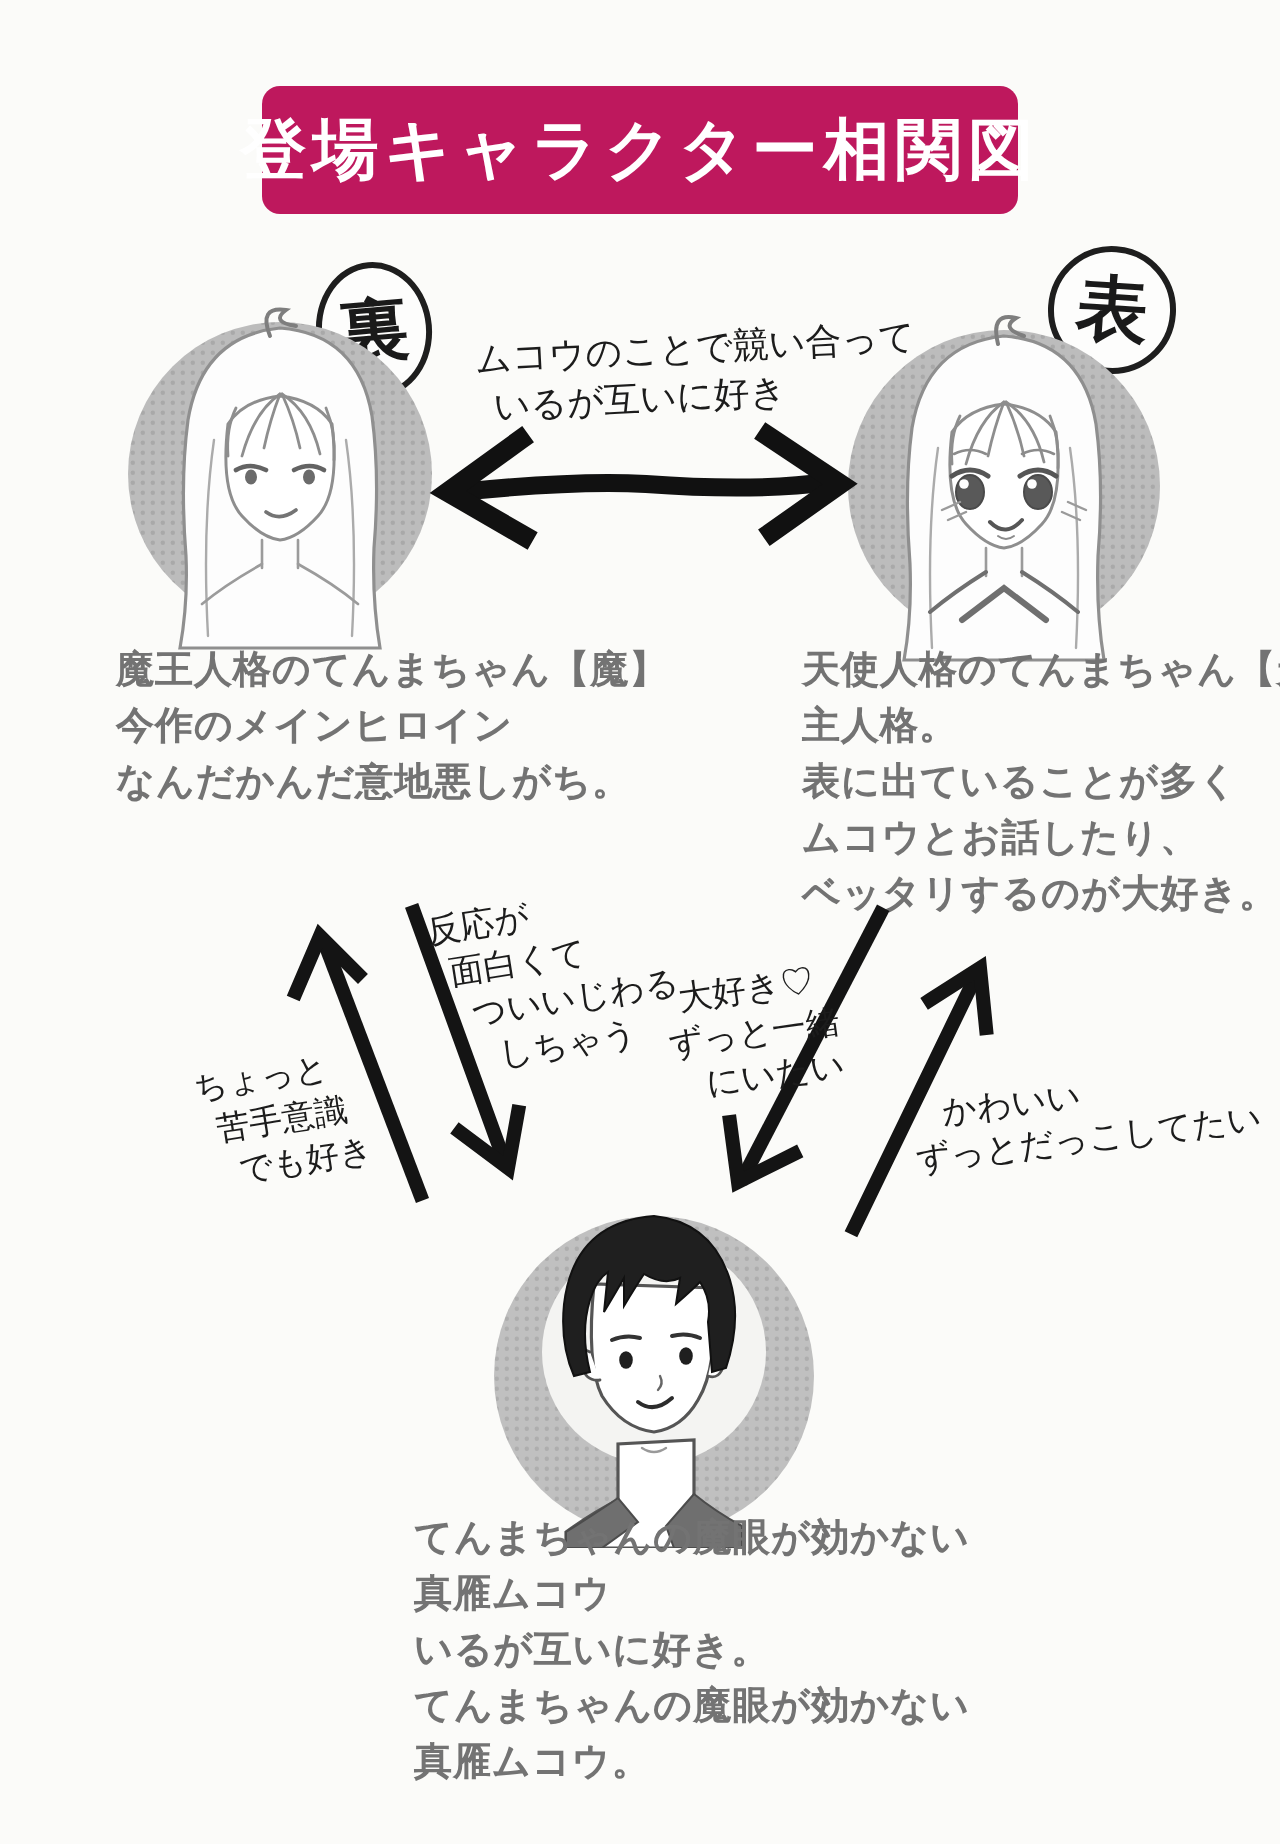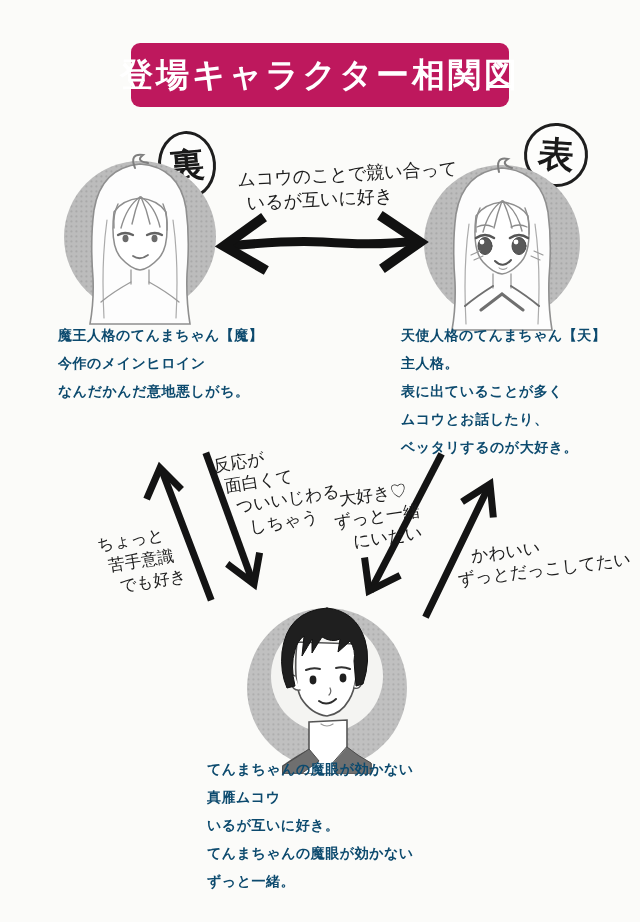--- a/index.html
+++ b/index.html
@@ -32,22 +32,22 @@
     border:3.2px solid #1e1e1e;border-radius:50%;
     display:flex;align-items:center;justify-content:center;
     background:rgba(255,255,255,.55);
     color:#1a1a1a;font-weight:bold;
   }
   .badge-ura{left:158px;top:131px;width:52px;height:62px;transform:rotate(-5deg);font-size:35px;}
   .badge-omote{left:524px;top:123px;width:58px;height:58px;transform:rotate(4deg);font-size:36px;}
   
   .desc{
     font-family:"Liberation Serif", serif;
-    font-weight:bold;color:#0c4a6e;
-    font-size:14px;line-height:28px;letter-spacing:0.5px;
+    font-weight:bold;color:#737373;
+    font-size:19px;line-height:28px;letter-spacing:0.5px;
     white-space:nowrap;
   }
   .desc-ura{left:58px;top:322px;}
   .desc-omote{left:401px;top:322px;}
   .desc-mukou{left:207px;top:756px;}
   
   .hand{
     color:#1c1c1c;font-size:17px;line-height:22px;
     white-space:nowrap;font-weight:500;
   }
@@ -259,16 +259,16 @@
       <path d="M82,103 Q90,109 99,101" fill="none" stroke="#2c2c2c" stroke-width="2"></path>
       <path d="M84,126 Q90,130 96,126" fill="none" stroke="#999" stroke-width="1.2"></path>
     </g>
   </svg>
 
   <div class="abs desc desc-mukou">
     <div>てんまちゃんの魔眼が効かない</div>
     <div>真雁ムコウ</div>
     <div>いるが互いに好き。</div>
     <div>てんまちゃんの魔眼が効かない</div>
-    <div>ずっと一緒。</div>
+    <div>真雁ムコウ。</div>
   </div>
 
 </div>
 
 </body></html>

